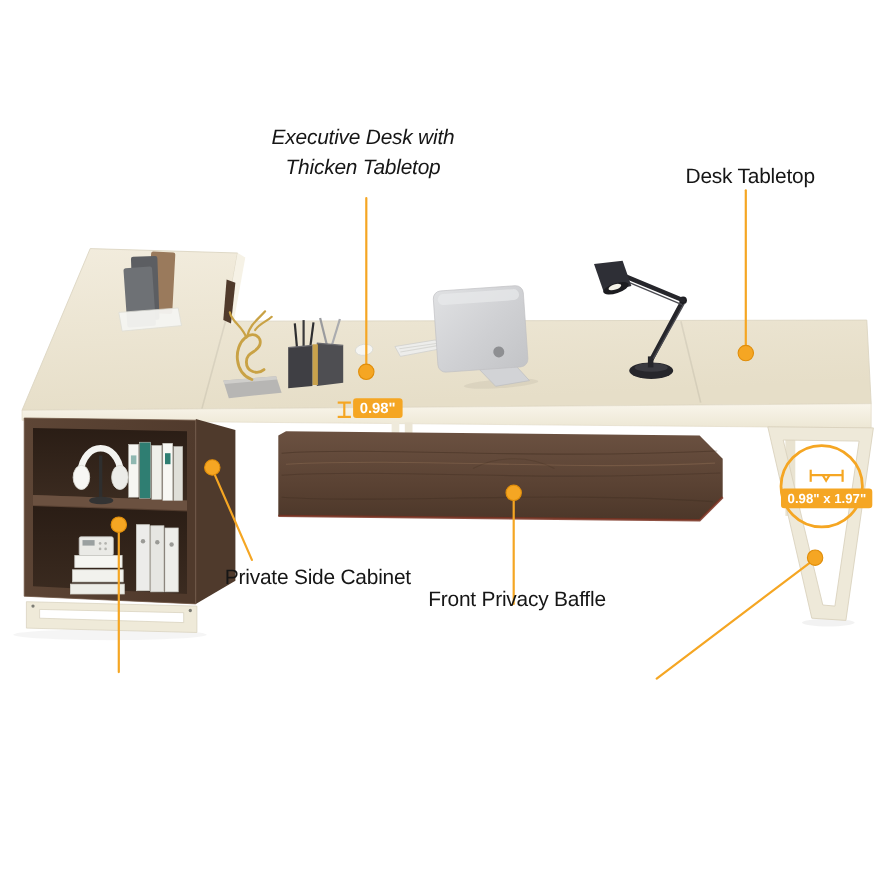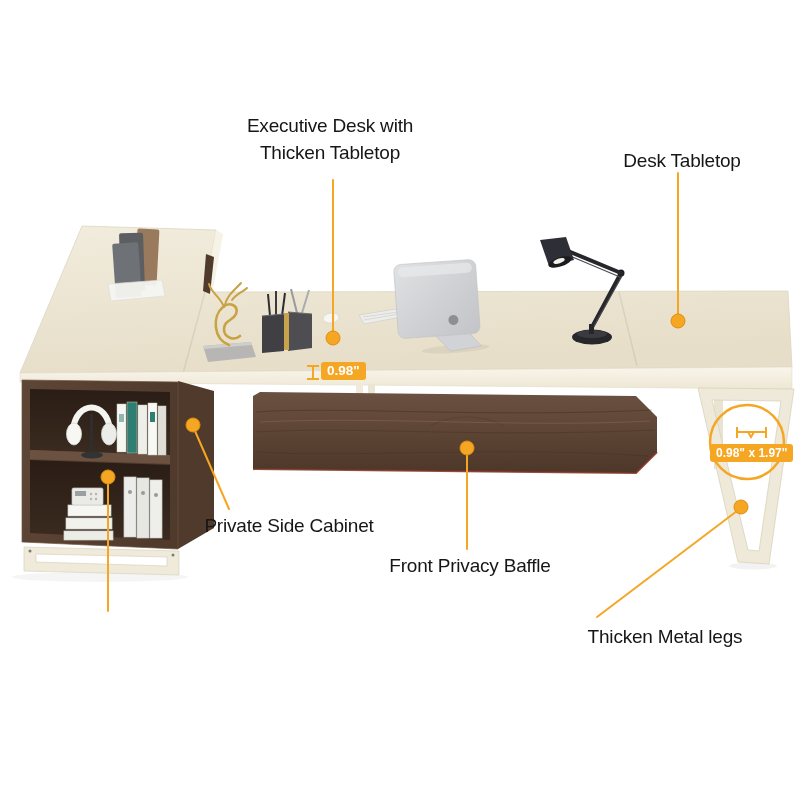--- a/index.html
+++ b/index.html
@@ -3,21 +3,21 @@
 <meta charset="utf-8">
 <style>
   html,body{margin:0;padding:0;background:#fff;}
   .stage{position:relative;width:800px;height:800px;background:#fff;overflow:hidden;
          font-family:"Liberation Sans",sans-serif;}
   .illustration,.annotations{position:absolute;left:0;top:0;width:800px;height:800px;}
   .annotations{pointer-events:none;}
   .label{position:absolute;transform:translateX(-50%);text-align:center;
          font-size:19px;color:var(--label-text,#161616);letter-spacing:-0.2px;
          line-height:27px;white-space:nowrap;}
-  .label span{display:block;}
+  .label span{display:block;font-style:italic;}
   .badge{position:absolute;background:var(--accent,#F5A623);color:var(--badge-text,#fff);
          font-weight:bold;border-radius:3px;padding:1px 6px;white-space:nowrap;line-height:16px;}
   .badge-lg{font-size:13.5px;}
   .badge-sm{font-size:12px;}
   .accent-stroke{stroke:var(--accent,#F5A623);}
   .accent-fill{fill:var(--accent,#F5A623);}
 </style>
 </head>
 <body style="background: rgb(255, 255, 255);">
 
@@ -230,22 +230,21 @@
 
   <div class="label" style="left:330px;top:112px">
     <span>Executive Desk with</span>
     <span>Thicken Tabletop</span>
   </div>
 
   <div class="label" style="left:682px;top:147px">Desk Tabletop</div>
 
   <div class="label" style="left:289px;top:512px">Private Side Cabinet</div>
 
-  <div class="label" style="left:470px;top:552px">Front Privacy Baffle</div>
-
-
-  <div class="label" style="left:665px;top:623px">Thicken Metal legs</div>
+  <div class="label" style="left:470px;top:532px">Front Privacy Baffle</div>
+
+
 
   <div class="badge badge-lg" style="left:321px;top:362px">0.98"</div>
 
   <div class="badge badge-sm" style="left:710px;top:444px">0.98" x 1.97"</div>
 
 </div>
 
 </body></html>

